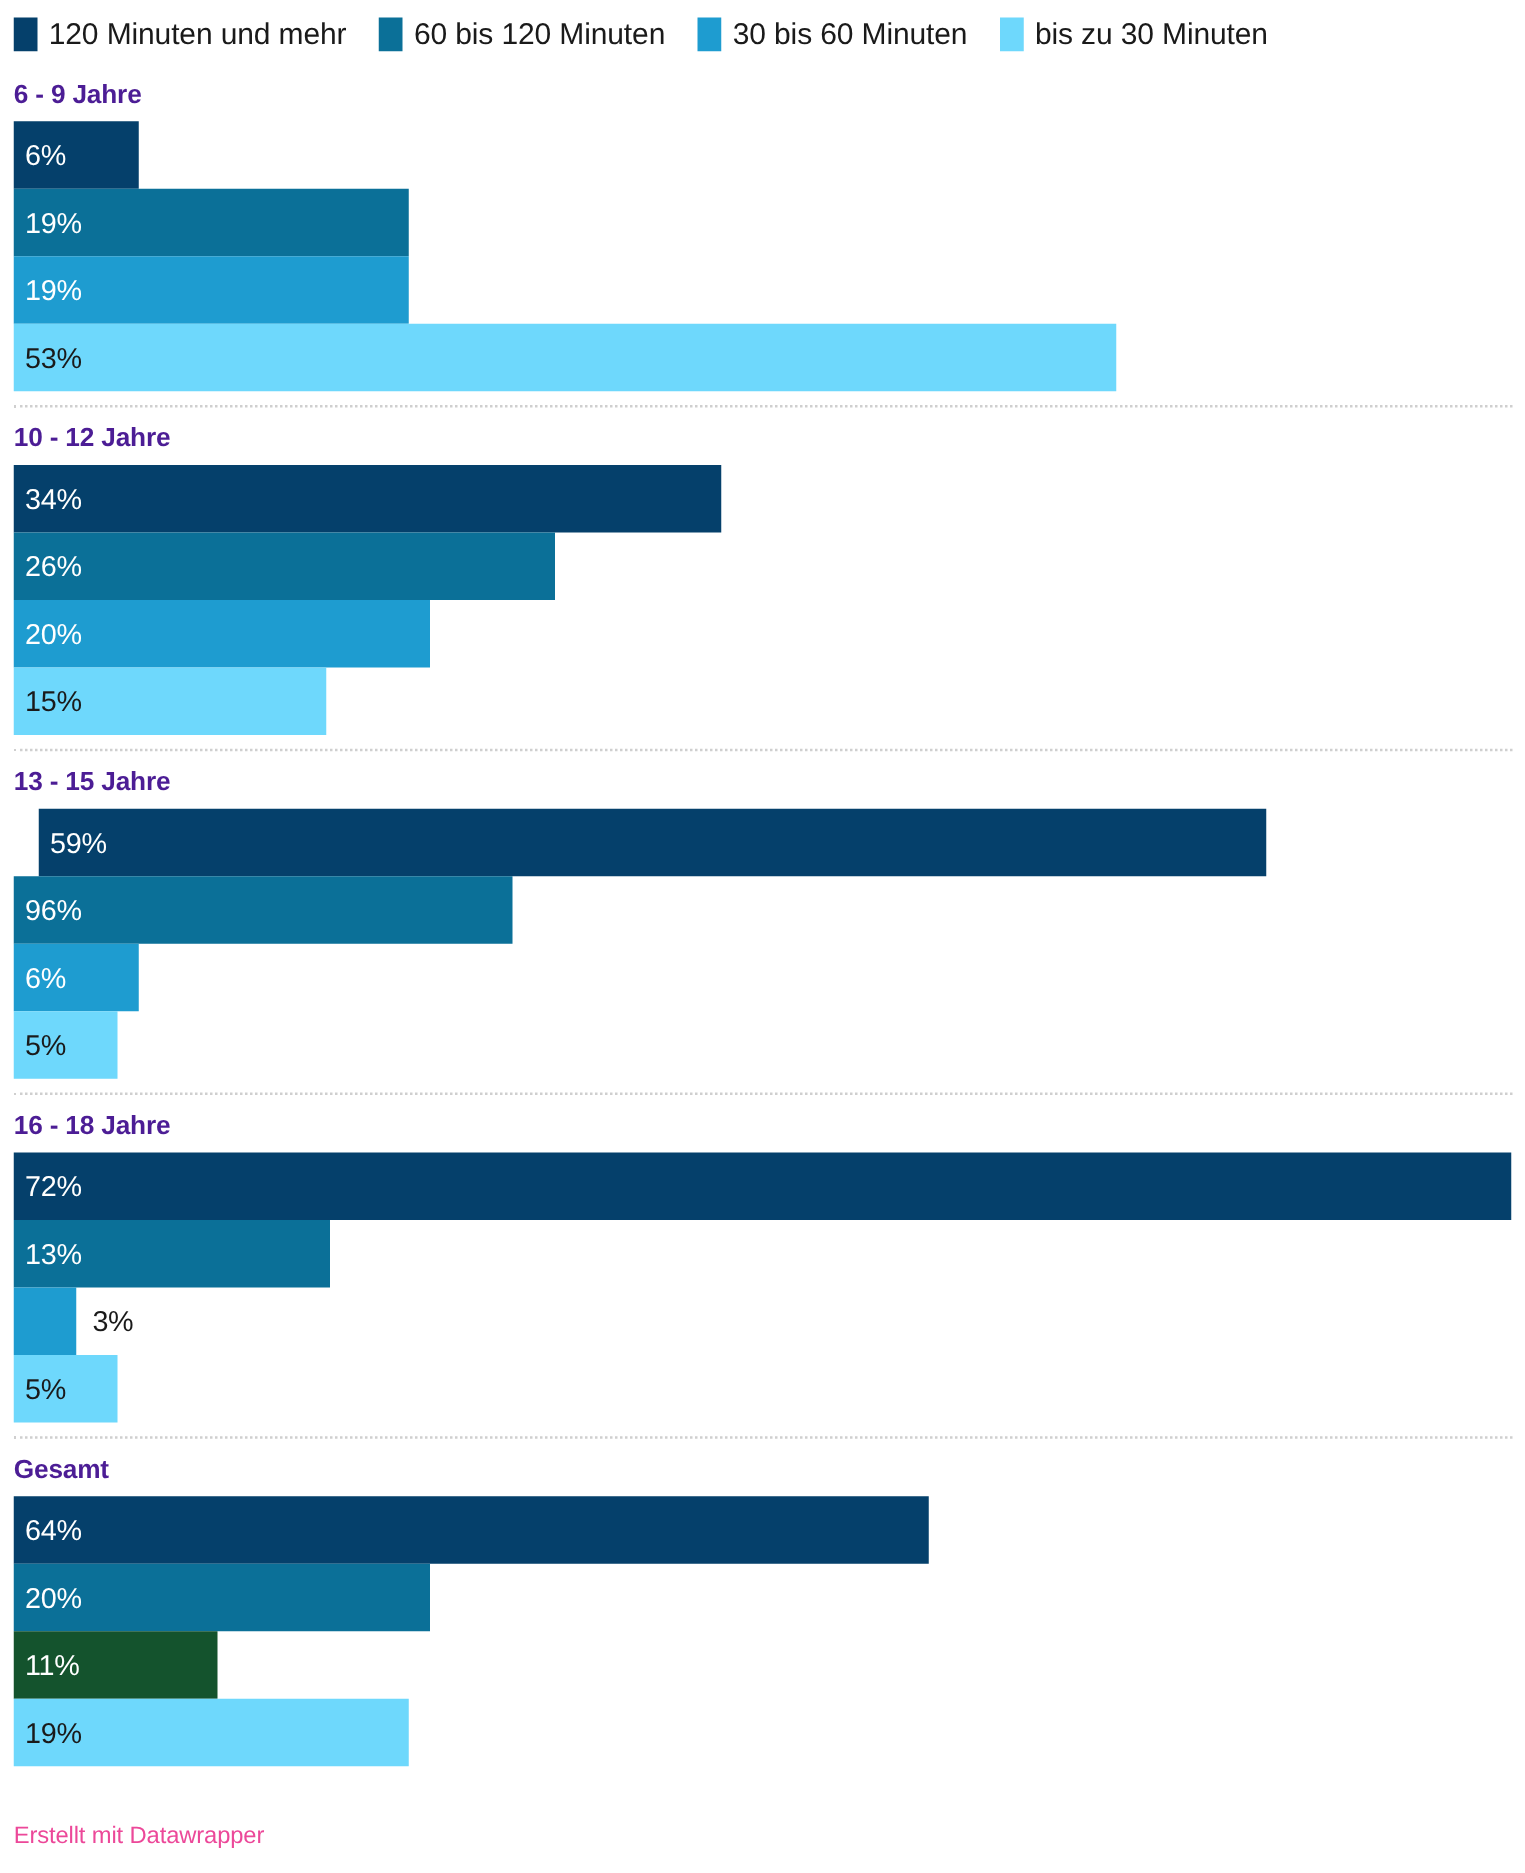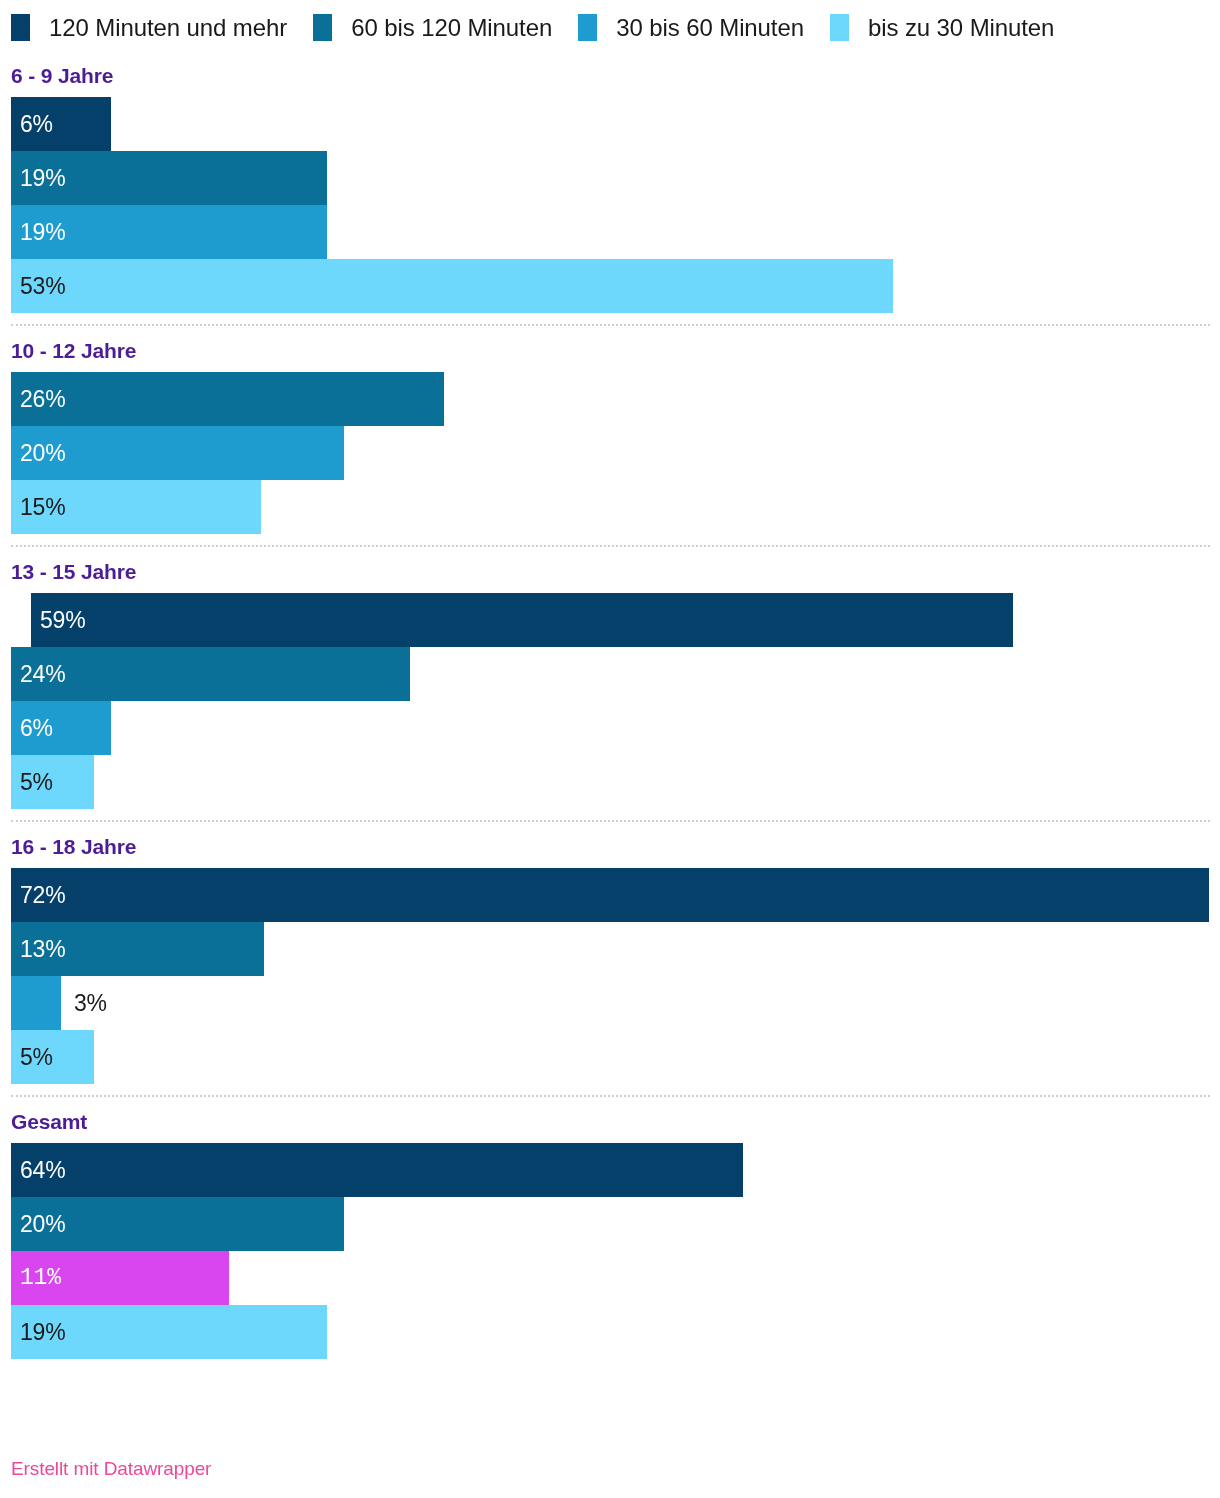--- a/index.html
+++ b/index.html
@@ -39,21 +39,21 @@
   .legend-swatch {
     width: 19px;
     height: 27px;
     display: inline-block;
     flex: 0 0 auto;
   }
   .legend-label {
     font-size: 24px;
     line-height: 27px;
     color: #1a1a1a;
-    margin-left: 19px;
+    margin-left: 9px;
     letter-spacing: -0.1px;
   }
 
   
   .group {
     position: relative;
   }
   .group-sep {
     border-top: 2px dotted #cfcfcf;
     margin: 0 10px 0 11px;
@@ -159,20 +159,25 @@
               <span class="bar-label inside-dark">53%</span>
             </div>
           </div>
         </div>
       </div>
       <div class="group">
         <div class="group-sep"></div>
         <div class="group-title">10 - 12 Jahre</div>
         <div class="bars">
           <div class="bar-row">
+            <div class="bar" style="background: rgb(5, 64, 107); width: 565.722px;">
+              <span class="bar-label inside-light">34%</span>
+            </div>
+          </div>
+          <div class="bar-row">
             <div class="bar" style="background: rgb(11, 112, 152); width: 432.611px;">
               <span class="bar-label inside-light">26%</span>
             </div>
           </div>
           <div class="bar-row">
             <div class="bar" style="background: rgb(30, 156, 208); width: 332.778px;">
               <span class="bar-label inside-light">20%</span>
             </div>
           </div>
           <div class="bar-row">
@@ -186,21 +191,21 @@
         <div class="group-sep"></div>
         <div class="group-title">13 - 15 Jahre</div>
         <div class="bars">
           <div class="bar-row">
             <div class="bar" style="background: rgb(5, 64, 107); width: 981.694px; margin-left: 20px;">
               <span class="bar-label inside-light">59%</span>
             </div>
           </div>
           <div class="bar-row">
             <div class="bar" style="background: rgb(11, 112, 152); width: 399.333px;">
-              <span class="bar-label inside-light">24%</span>
+              <span class="bar-label inside-light">96%</span>
             </div>
           </div>
           <div class="bar-row">
             <div class="bar" style="background: rgb(30, 156, 208); width: 99.8333px;">
               <span class="bar-label inside-light">6%</span>
             </div>
           </div>
           <div class="bar-row">
             <div class="bar" style="background: rgb(110, 216, 252); width: 83.1944px;">
               <span class="bar-label inside-dark">5%</span>
@@ -241,21 +246,21 @@
             <div class="bar" style="background: rgb(5, 64, 107); width: 732.111px;">
               <span class="bar-label inside-light">64%</span>
             </div>
           </div>
           <div class="bar-row">
             <div class="bar" style="background: rgb(11, 112, 152); width: 332.778px;">
               <span class="bar-label inside-light">20%</span>
             </div>
           </div>
           <div class="bar-row">
-            <div class="bar" style="background: #d946ef; width: 218px; font-family: Liberation Mono, monospace;">
+            <div class="bar" style="background: #14532d; width: 163px;">
               <span class="bar-label inside-light">11%</span>
             </div>
           </div>
           <div class="bar-row">
             <div class="bar" style="background: rgb(110, 216, 252); width: 316.139px;">
               <span class="bar-label inside-dark">19%</span>
             </div>
           </div>
         </div>
       </div>

